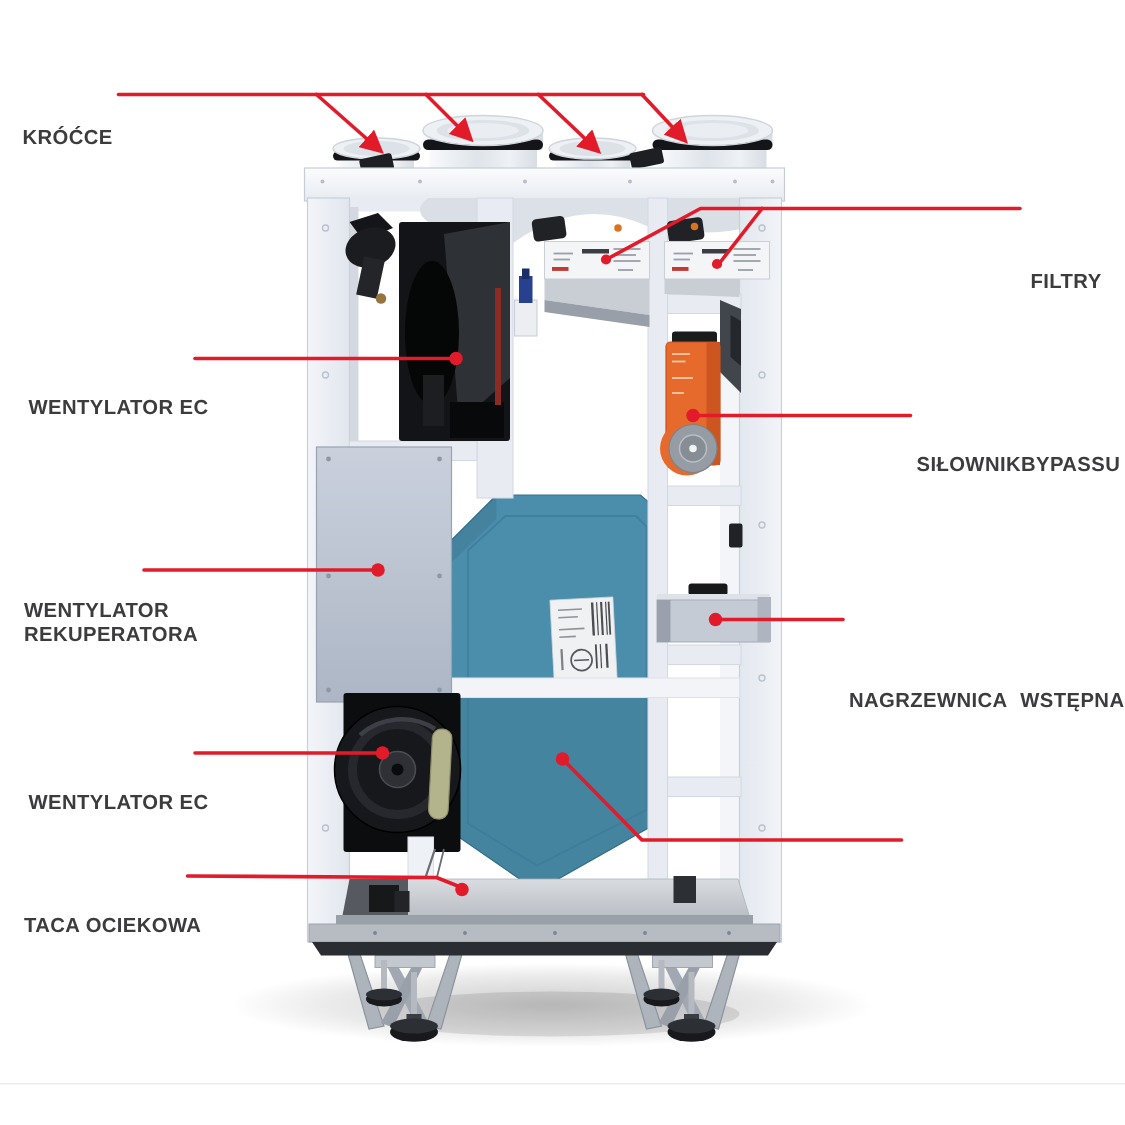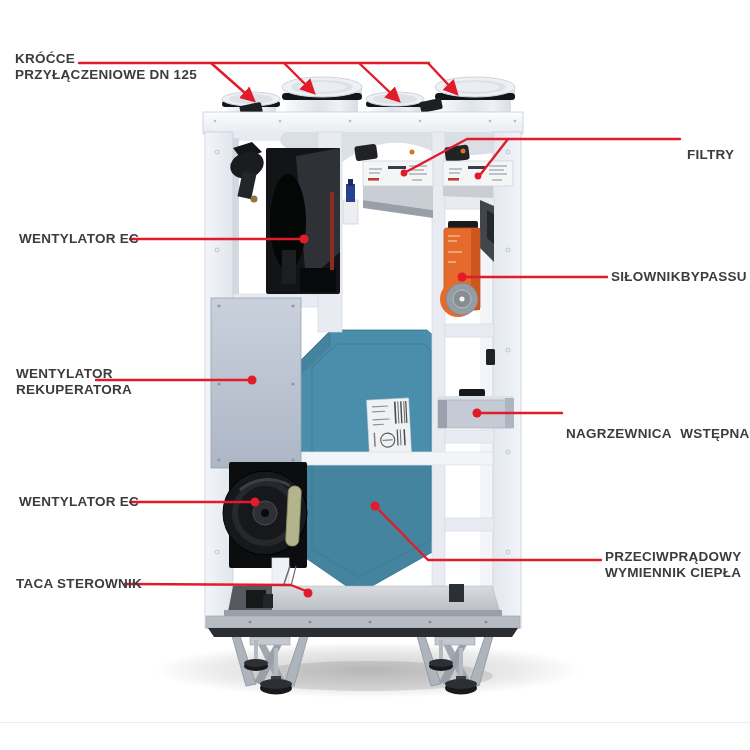--- a/index.html
+++ b/index.html
@@ -1,20 +1,20 @@
 <!DOCTYPE html>
 <html style="--callout-red: #e11b2a; --label-text: #3c3c3e; --exchanger-teal: #4a8eac; --actuator-orange: #e56a2c; --cabinet-light: #edf0f5;"><head>
 <meta charset="utf-8">
 <style>
   html,body{margin:0;padding:0;background:#ffffff;}
   .stage{position:relative;width:750px;height:750px;background:#ffffff;overflow:hidden;
          font-family:"Liberation Sans",sans-serif;}
   .layer{position:absolute;left:0;top:0;}
   .callout-label{position:absolute;font-weight:700;font-size:13.5px;line-height:15.5px;
-         letter-spacing:.02em;color:var(--label-text,#3c3c3e);white-space:nowrap;}
+         letter-spacing:.02em;color:var(--label-text,#3c3c3e);white-space:nowrap;margin-top:33px;}
   .callout-label span{display:block;}
   .wide-space{word-spacing:5px;}
   .red-line{stroke:var(--callout-red,#e11b2a);stroke-width:2.4;fill:none;stroke-linecap:round;stroke-linejoin:round;}
   .red-dot{fill:var(--callout-red,#e11b2a);}
   .teal-fill{fill:var(--exchanger-teal,#4a8eac);}
   .orange-fill{fill:var(--actuator-orange,#e56a2c);}
   .page-divider{position:absolute;left:0;top:722px;width:750px;height:1px;background:#ececec;}
 </style>
 </head>
 <body>
@@ -378,43 +378,38 @@
     </g>
     <g>
       <path class="red-line" d="M125,584 L291,585 L306,591"></path>
           <circle class="red-dot" cx="308" cy="593" r="4.5"></circle>
     </g>
   </g>
 </svg>
 
 <div class="callout-label" style="left:15px;top:51px;">
   <span>KRÓĆCE</span>
-  <span>PRZYŁĄCZENIOWE DN 125</span>
 </div>
 <div class="callout-label" style="left:687px;top:147px;">
   <span>FILTRY</span>
 </div>
 <div class="callout-label" style="left:19px;top:231px;">
   <span>WENTYLATOR EC</span>
 </div>
 <div class="callout-label" style="left:611px;top:269px;">
   <span>SIŁOWNIKBYPASSU</span>
 </div>
 <div class="callout-label" style="left:16px;top:366px;">
   <span>WENTYLATOR</span>
   <span>REKUPERATORA</span>
 </div>
 <div class="callout-label wide-space" style="left:566px;top:426px;">
   <span>NAGRZEWNICA WSTĘPNA</span>
 </div>
 <div class="callout-label" style="left:19px;top:494px;">
   <span>WENTYLATOR EC</span>
 </div>
-<div class="callout-label" style="left:605px;top:549px;">
-  <span>PRZECIWPRĄDOWY</span>
-  <span>WYMIENNIK CIEPŁA</span>
-</div>
 <div class="callout-label" style="left:16px;top:576px;">
-  <span>TACA STEROWNIK</span>
+  <span>TACA OCIEKOWA</span>
 </div>
 
 <div class="page-divider"></div>
 </div>
 
 </body></html>

